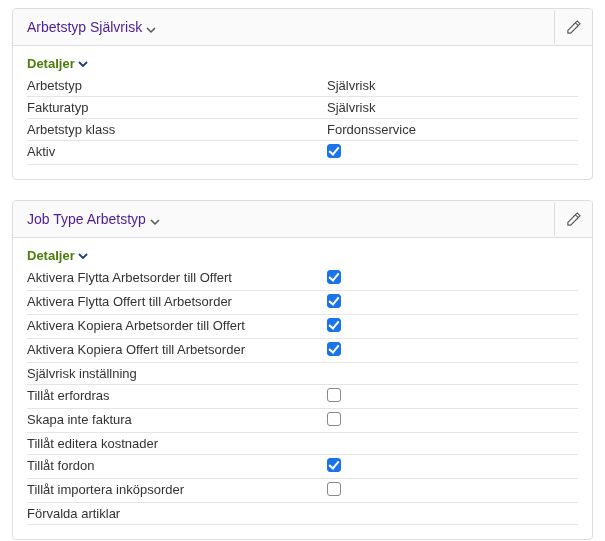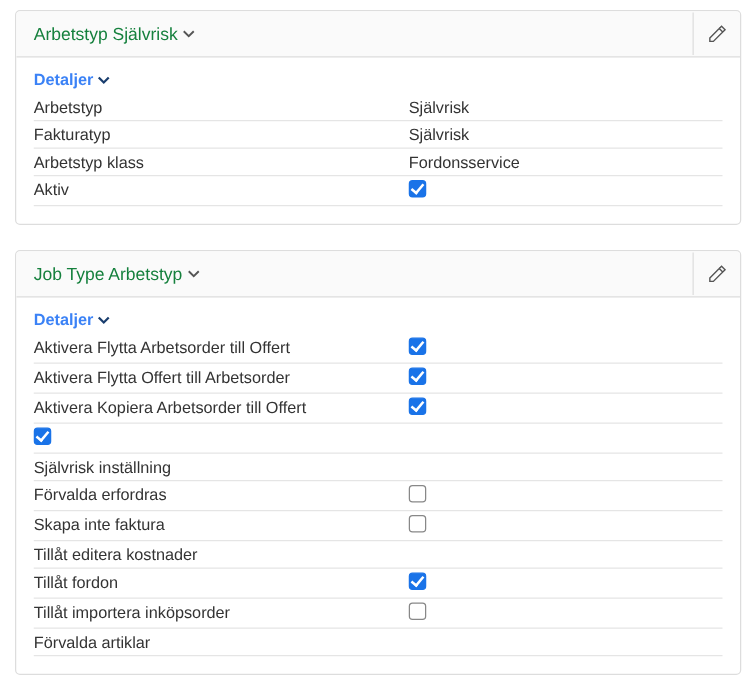--- a/index.html
+++ b/index.html
@@ -20,41 +20,41 @@
   .card-header {
     display: flex;
     align-items: center;
     justify-content: space-between;
     padding: 10px 14px;
     background: #fafafa;
     border-bottom: 1px solid #ddd;
   }
   .card-header-title {
     display: flex;
-    align-items: center;
+    align-items: flex-end;
     gap: 4px;
-    color: #15803d;
+    color: #4c1d95;
     font-size: 14px;
   }
   .edit-box {
     width: 38px;
     height: 34px;
     margin: -10px -14px -10px 0;
     border-left: 1px solid #ddd;
     display: flex;
     align-items: center;
     justify-content: center;
     color: #666;
   }
   .card-body {
     padding: 10px 14px 14px 14px;
   }
   .section-title {
     font-weight: 600;
-    color: #3b82f6;
+    color: #4d7c0f;
     display: flex;
     align-items: center;
     gap: 3px;
     margin-bottom: 4px;
     font-size: 13px;
   }
   .kv-row {
     display: flex;
     border-bottom: 1px solid #e5e5e5;
     padding: 3px 0 3px 0;
@@ -188,28 +188,29 @@
         </div>
         <div class="kv-row">
           <div class="kv-label">Aktivera Flytta Offert till Arbetsorder</div>
           <div class="kv-value"><input type="checkbox" checked="" style=""></div>
         </div>
         <div class="kv-row">
           <div class="kv-label">Aktivera Kopiera Arbetsorder till Offert</div>
           <div class="kv-value"><input type="checkbox" checked="" style=""></div>
         </div>
         <div class="kv-row">
+          <div class="kv-label">Aktivera Kopiera Offert till Arbetsorder</div>
           <div class="kv-value"><input type="checkbox" checked="" style=""></div>
         </div>
         <div class="kv-row">
           <div class="kv-label">Självrisk inställning</div>
           <div class="kv-value"></div>
         </div>
         <div class="kv-row">
-          <div class="kv-label">Förvalda erfordras</div>
+          <div class="kv-label">Tillåt erfordras</div>
           <div class="kv-value"><input type="checkbox" style=""></div>
         </div>
         <div class="kv-row">
           <div class="kv-label">Skapa inte faktura</div>
           <div class="kv-value"><input type="checkbox" style=""></div>
         </div>
         <div class="kv-row">
           <div class="kv-label">Tillåt editera kostnader</div>
           <div class="kv-value"></div>
         </div>

